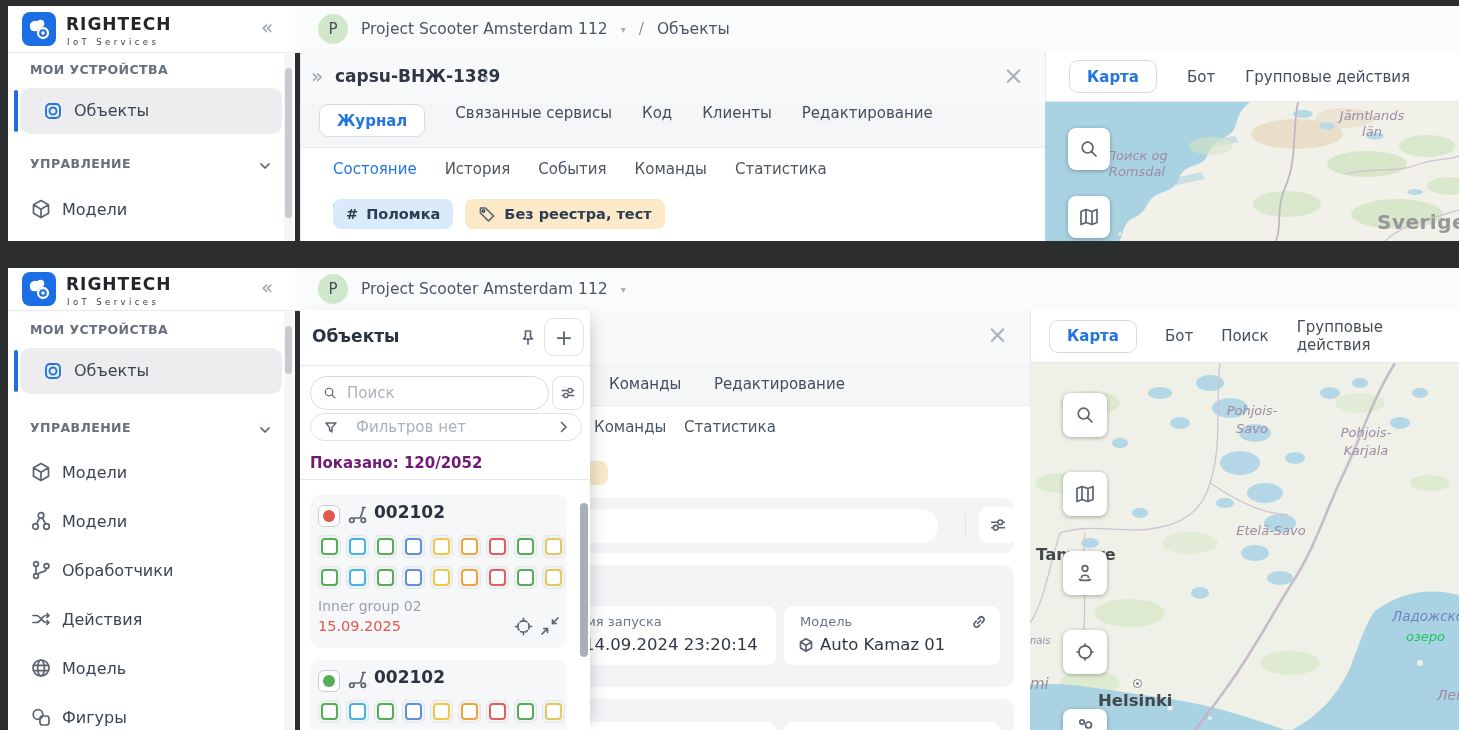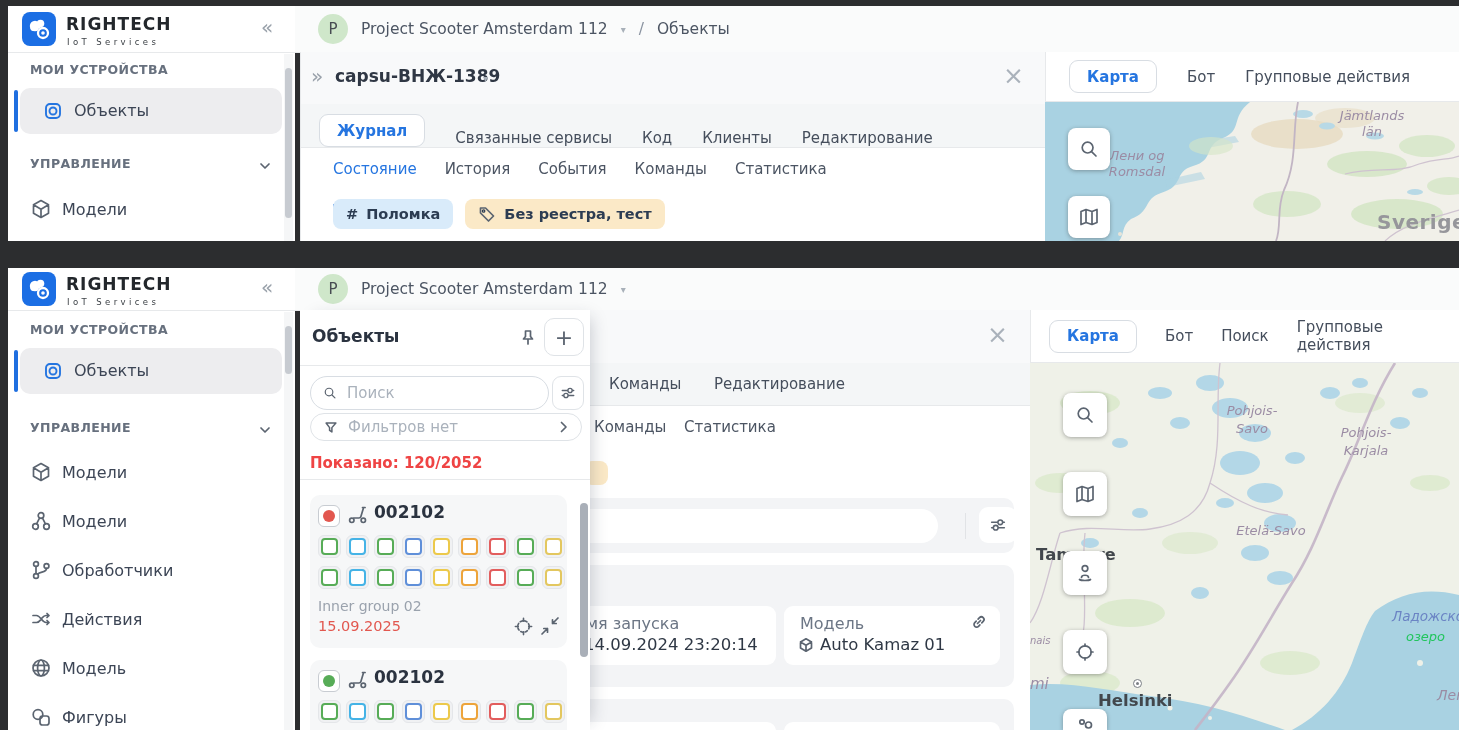--- a/index.html
+++ b/index.html
@@ -18,21 +18,21 @@
   .crumb{display:flex;align-items:center;gap:13px;height:100%;padding-left:23px;font-size:15.5px;color:#4c5563}
   .avatar{width:30px;height:30px;border-radius:50%;background:#cfe7ca;display:flex;align-items:center;justify-content:center;font-size:15px;color:#474c52}
   .caret{font-size:10px;color:#a8b0b9}
   .pill{display:inline-flex;align-items:center;justify-content:center;background:#fff;border:1px solid #d8dde3;border-radius:9px;color:#2575e0;font-size:15px;padding:0 17px;height:31px;font-weight:600}
   .tab{font-size:15px;color:#454e5c}
   .subtab{font-size:15px;color:#4c5563;padding-bottom:26px}
   .subtab.on{color:#2575e0;border-bottom:3px solid #2575e0}
   .tagpill{display:inline-flex;align-items:center;gap:8px;height:30px;border-radius:8px;padding:0 13px;font-size:14.5px;font-weight:600;color:#2c3c52}
   .graybox{position:absolute;background:#f3f4f6;border-radius:10px}
   .fieldcard{position:absolute;background:#fff;border-radius:9px}
-  .flabel{font-size:16px;color:#6c7685}
+  .flabel{font-size:13px;color:#6c7685}
   .fval{font-size:16.5px;color:#2f3845}
   .mapbtn{position:absolute;width:44px;height:44px;background:#fff;border-radius:8px;box-shadow:0 1px 4px rgba(50,50,50,.4);display:flex;align-items:center;justify-content:center}
   .mregion{position:absolute;font-style:italic;color:#9b8ca4;font-size:13px;white-space:nowrap;transform:translateX(-50%)}
   .mcity{position:absolute;font-weight:600;font-size:16.5px;color:#42474c;white-space:nowrap}
   .ic{stroke:#5b6470;fill:none;stroke-width:1.7;stroke-linecap:round;stroke-linejoin:round}
   .tile{width:21px;height:21px;background:#f0f1f3;border:1px solid #e4e6e9;border-radius:6px;display:flex;align-items:center;justify-content:center}
   .tile-in{width:13px;height:13px;border:2px solid #888;border-radius:4px;background:#fff}
   .tilerow{position:absolute;display:flex;gap:5px}
   .scrollthumb{position:absolute;background:#c7cbd1;border-radius:4px}
   .searchpill{position:absolute;display:flex;align-items:center;gap:8px;background:#fff;border:1px solid #d8dde3;border-radius:17px;padding:0 12px}
@@ -98,21 +98,21 @@
   </div>
 </div>
 
 <div class="abs white bl" style="left:300px;top:52px;width:745px;height:189px">
   <div class="abs bb" style="left:0;top:0;width:745px;height:52px;background:#f8f9fa">
     <span class="abs collapse" style="left:10px;top:12px">»</span>
     <span class="abs" style="left:34px;top:14px;font-size:17px;font-weight:700;color:#2f3744">capsu-ВНЖ-1389</span>
     <span class="abs caret" style="left:182px;top:21px">▾</span>
     <span class="abs" style="left:702px;top:9px;font-size:25px;color:#aab2bb">×</span>
   </div>
-  <div class="abs bb" style="left:0;top:52px;width:745px;height:44px;background:#f4f6f7;display:flex;align-items:flex-end;gap:30px;padding-left:18px;box-sizing:border-box">
+  <div class="abs bb" style="left:0;top:52px;width:745px;height:44px;background:#f4f6f7;display:flex;align-items:flex-start;gap:30px;padding-left:18px;box-sizing:border-box">
     <span class="pill">Журнал</span>
     <span class="tab">Связанные сервисы</span>
     <span class="tab">Код</span>
     <span class="tab">Клиенты</span>
     <span class="tab">Редактирование</span>
   </div>
   <div class="abs" style="left:32px;top:108px;display:flex;gap:28px">
     <span class="subtab on">Состояние</span>
     <span class="subtab">История</span>
     <span class="subtab">События</span>
@@ -159,21 +159,21 @@
     <ellipse cx="258" cy="12" rx="10" ry="4" fill="#b8d9e6"></ellipse>
       <ellipse cx="282" cy="24" rx="8" ry="3.5" fill="#b8d9e6"></ellipse>
       <ellipse cx="330" cy="34" rx="9" ry="3.5" fill="#b8d9e6"></ellipse>
       <ellipse cx="370" cy="90" rx="8" ry="3" fill="#b8d9e6"></ellipse>
     <path d="M253 0 C247 28 253 58 239 88 C231 108 237 124 231 139" fill="none" stroke="#c2b5c4" stroke-width="1.8"></path>
     <path d="M300 72 C330 64 352 72 374 62 C392 56 404 58 414 54" fill="none" stroke="#cfc3d0" stroke-width="1.2"></path>
     <path d="M340 139 C358 122 382 118 414 108" fill="none" stroke="#cfc3d0" stroke-width="1.2"></path>
   </svg>
   <div class="mregion" style="left:327px;top:6px">Jämtlands</div>
   <div class="mregion" style="left:327px;top:22px">län</div>
-  <div class="mregion" style="left:92px;top:46px">Лени og</div>
+  <div class="mregion" style="left:92px;top:46px">Поиск og</div>
   <div class="mregion" style="left:92px;top:62px">Romsdal</div>
   <div class="abs" style="left:332px;top:108px;font-size:20px;font-weight:600;color:#96969b;letter-spacing:.5px">Sverige</div>
   <div class="mapbtn" style="left:23px;top:26px;width:42px;height:42px">
     <svg width="20" height="20" viewBox="0 0 20 20">
         <circle class="ic" cx="8.6" cy="8.6" r="5.4"></circle>
         <path class="ic" d="M12.8 12.8l4.2 4.2"></path>
       </svg>
   </div>
   <div class="mapbtn" style="left:23px;top:94px;width:42px;height:42px">
     <svg width="22" height="22" viewBox="0 0 22 22">
@@ -451,31 +451,31 @@
     <input placeholder="Поиск" style="">
   </div>
   <div class="abs" style="left:252px;top:66px;width:30px;height:32px;border:1px solid #dfe3e7;border-radius:9px;display:flex;align-items:center;justify-content:center">
     <svg width="18" height="18" viewBox="0 0 22 22">
         <path class="ic" d="M4 8h14 M4 14h14"></path>
         <circle cx="13.5" cy="8" r="2.6" fill="#fff" stroke="#5b6470" stroke-width="1.7"></circle>
         <circle cx="8.5" cy="14" r="2.6" fill="#fff" stroke="#5b6470" stroke-width="1.7"></circle>
       </svg>
   </div>
 
-  <div class="abs" style="left:10px;top:103px;width:272px;height:28px;border:1px solid #dfe3e7;border-radius:15px;display:flex;align-items:center;gap:9px;padding:0 12px;box-sizing:border-box">
+  <div class="abs" style="left:10px;top:103px;width:272px;height:28px;border:1px solid #dfe3e7;border-radius:15px;display:flex;align-items:center;gap:17px;padding:0 12px;box-sizing:border-box">
     <svg width="16" height="16" viewBox="0 0 18 18">
         <path class="ic" d="M3.5 4.5h11L10 9.7v4.8l-2.6-1.7V9.7z" stroke="#aab2bc" stroke-width="1.4"></path>
       </svg>
     <span class="ghost">Фильтров нет</span>
     <svg width="10" height="12" viewBox="0 0 8 12" style="margin-left:auto">
         <path class="ic" d="M1.5 1.5 6 6 1.5 10.5" stroke="#aab2bc" stroke-width="1.5"></path>
       </svg>
   </div>
 
-  <div class="abs" style="left:10px;top:144px;font-size:15px;font-weight:700;color:#ef4444">Показано: 120/2052</div>
+  <div class="abs" style="left:10px;top:144px;font-size:15px;font-weight:700;color:#701a75">Показано: 120/2052</div>
   <div class="abs bb" style="left:0;top:168px;width:290px;height:1px"></div>
 
   <div class="abs" style="left:10px;top:185px;width:257px;height:153px;background:#f6f7f8;border-radius:10px">
     <div class="abs" style="left:8px;top:10px;width:22px;height:22px;border:1.6px solid #c8ccd2;border-radius:6px;background:#fff;box-sizing:border-box;display:flex;align-items:center;justify-content:center">
       <div id="dot1" style="width: 12px; height: 12px; border-radius: 50%; background: rgb(226, 87, 79);"></div>
     </div>
     <span class="abs" style="left:36px;top:9px">
       <svg width="24" height="22" viewBox="0 0 24 22">
           <path class="ic" d="M16.5 3.5h2.6 M17.6 3.5l-2.7 9c-.3 1-.9 1.5-2 1.5H7.8" stroke="#3f464f" stroke-width="1.6"></path>
           <circle class="ic" cx="5.8" cy="16.3" r="2.2" stroke="#3f464f" stroke-width="1.6"></circle>

